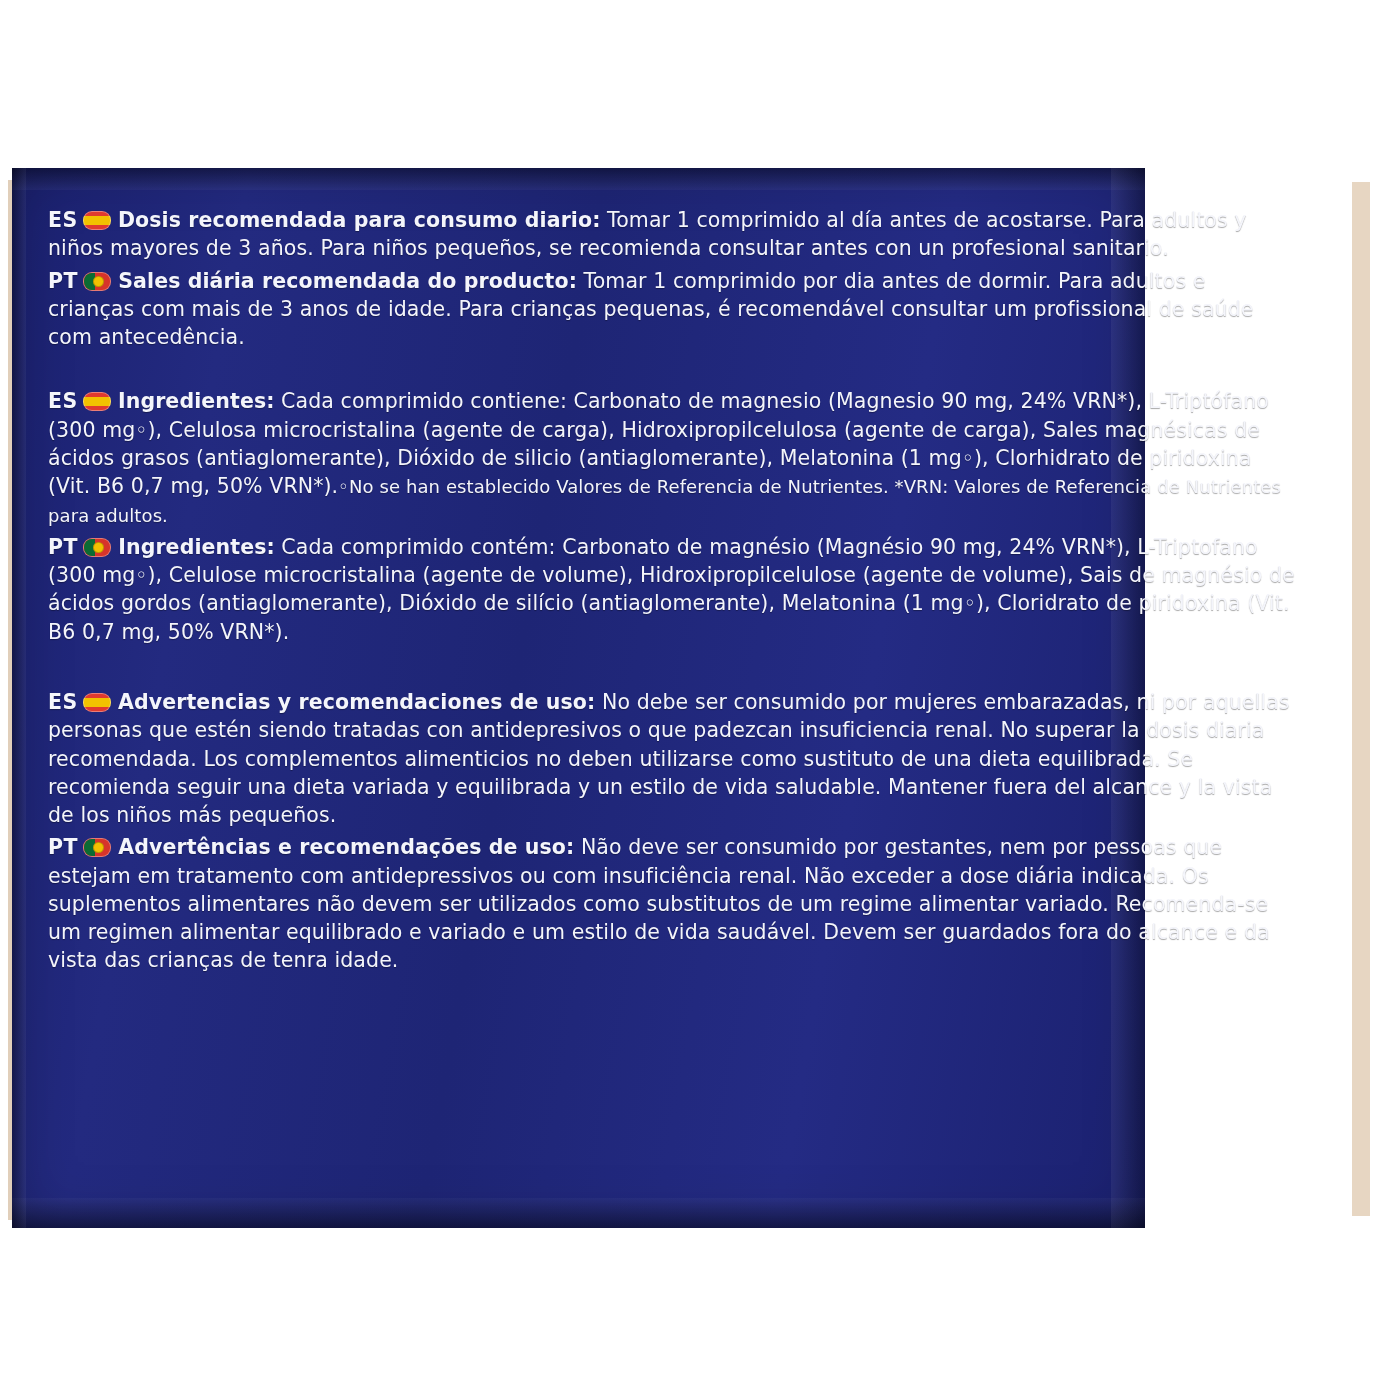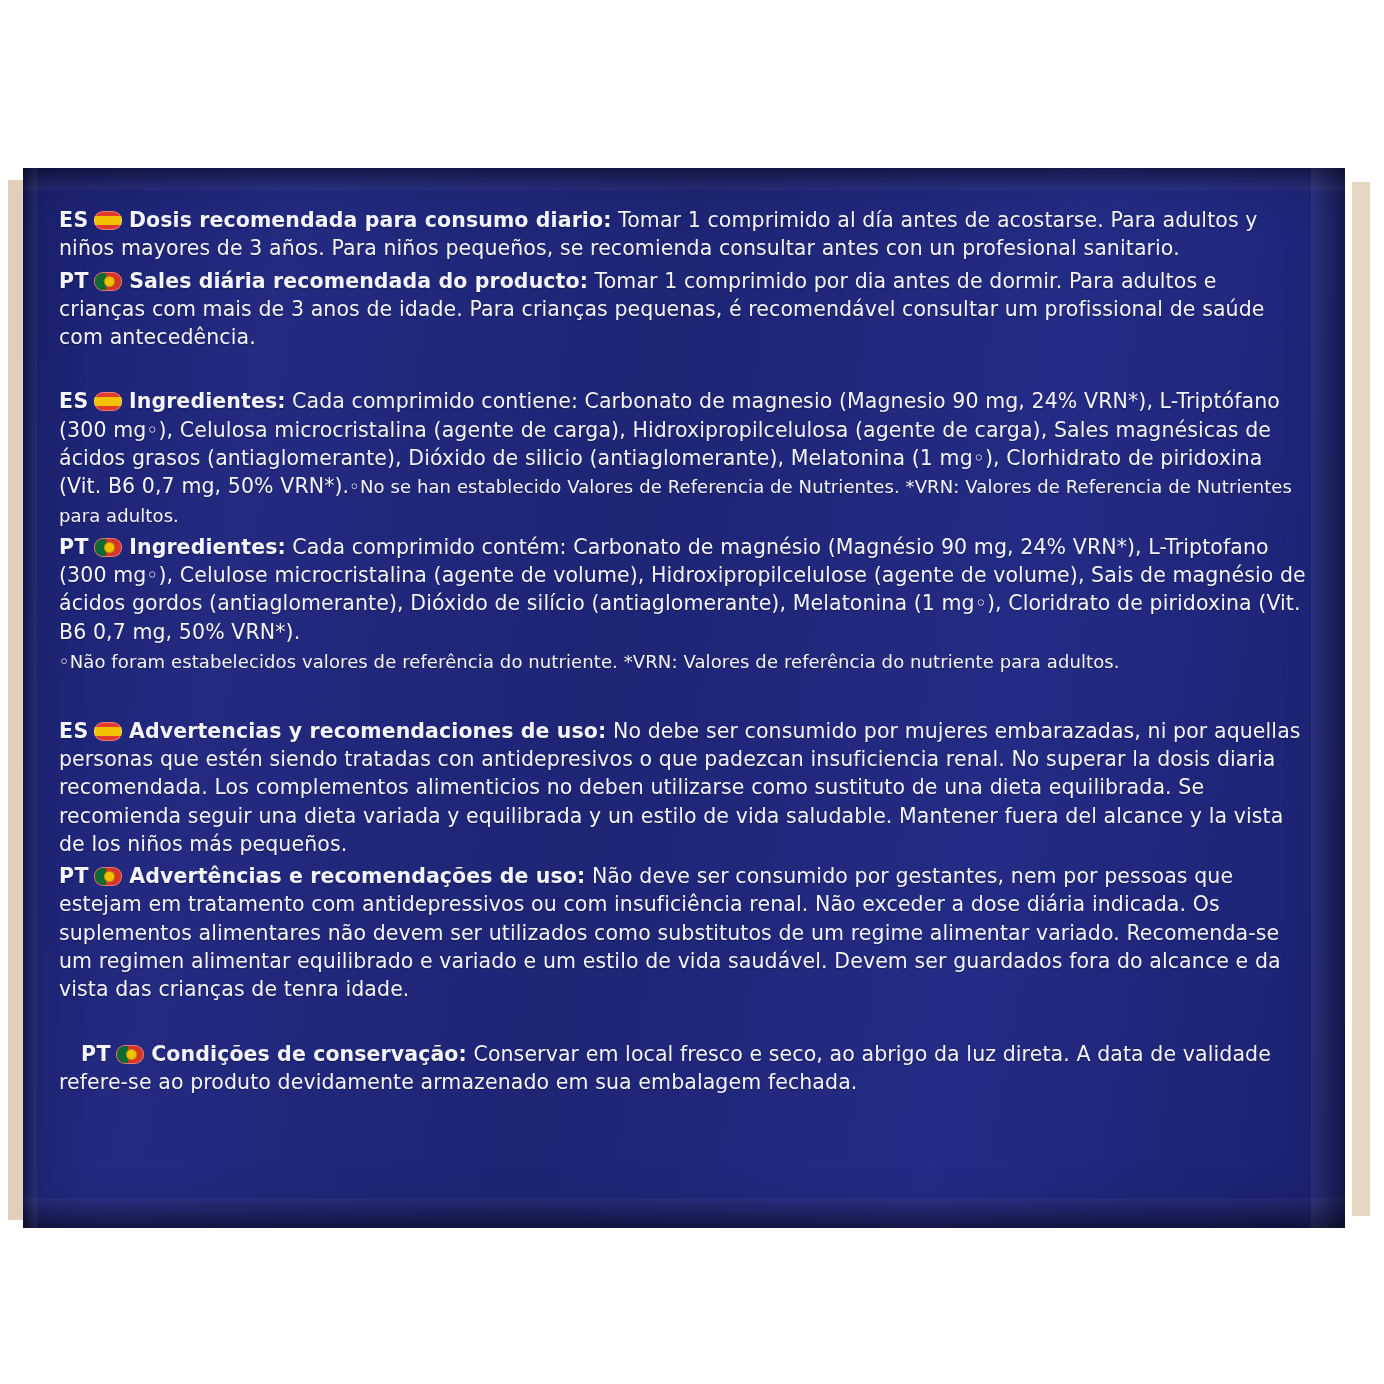--- a/index.html
+++ b/index.html
@@ -17,23 +17,23 @@
     position: absolute;
     left: 0;
     top: 0;
     width: 1384px;
     height: 1384px;
     background: #ffffff;
   }
   
   .box-front {
     position: absolute;
-    left: 23px;
+    left: 12px;
     top: 168px;
-    width: 1322px;
+    width: 1133px;
     height: 1060px;
     background: #1d2473;
     background: linear-gradient(100deg, #1b2170 0%, #232a80 18%, #1e2575 45%, #242b84 72%, #1b2170 100%);
     box-shadow: inset 0 0 60px rgba(0,0,0,0.25);
   }
   
   .box-edge-right {
     position: absolute;
     right: 0;
     top: 0;
@@ -184,39 +184,33 @@
 
       <div class="spacer-md"></div>
 
       <div class="block">
         <p class="para">
           <span class="lang">ES</span><span class="flag flag-es"></span><span class="bold">Ingredientes:</span><span> Cada comprimido contiene: Carbonato de magnesio (Magnesio 90 mg, 24% VRN*), L-Triptófano (300 mg◦), Celulosa microcristalina (agente de carga), Hidroxipropilcelulosa (agente de carga), Sales magnésicas de ácidos grasos (antiaglomerante), Dióxido de silicio (antiaglomerante), Melatonina (1 mg◦), Clorhidrato de piridoxina (Vit. B6 0,7 mg, 50% VRN*).</span><span class="small">◦No se han establecido Valores de Referencia de Nutrientes. *VRN: Valores de Referencia de Nutrientes para adultos.</span>
         </p>
         <p class="para">
           <span class="lang">PT</span><span class="flag flag-pt"></span><span class="bold">Ingredientes:</span><span> Cada comprimido contém: Carbonato de magnésio (Magnésio 90 mg, 24% VRN*), L-Triptofano (300 mg◦), Celulose microcristalina (agente de volume), Hidroxipropilcelulose (agente de volume), Sais de magnésio de ácidos gordos (antiaglomerante), Dióxido de silício (antiaglomerante), Melatonina (1 mg◦), Cloridrato de piridoxina (Vit. B6 0,7 mg, 50% VRN*).</span>
         </p>
-        <p class="para small">
-          <span>◦Não foram estabelecidos valores de referência do nutriente. *VRN: Valores de referência do nutriente para adultos.</span>
-        </p>
       </div>
 
       <div class="spacer-lg"></div>
 
       <div class="block">
         <p class="para">
           <span class="lang">ES</span><span class="flag flag-es"></span><span class="bold">Advertencias y recomendaciones de uso:</span><span> No debe ser consumido por mujeres embarazadas, ni por aquellas personas que estén siendo tratadas con antidepresivos o que padezcan insuficiencia renal. No superar la dosis diaria recomendada. Los complementos alimenticios no deben utilizarse como sustituto de una dieta equilibrada. Se recomienda seguir una dieta variada y equilibrada y un estilo de vida saludable. Mantener fuera del alcance y la vista de los niños más pequeños.</span>
         </p>
         <p class="para">
           <span class="lang">PT</span><span class="flag flag-pt"></span><span class="bold">Advertências e recomendações de uso:</span><span> Não deve ser consumido por gestantes, nem por pessoas que estejam em tratamento com antidepressivos ou com insuficiência renal. Não exceder a dose diária indicada. Os suplementos alimentares não devem ser utilizados como substitutos de um regime alimentar variado. Recomenda-se um regimen alimentar equilibrado e variado e um estilo de vida saudável. Devem ser guardados fora do alcance e da vista das crianças de tenra idade.</span>
         </p>
       </div>
 
       <div class="spacer-md"></div>
 
       <div class="block">
-        <p class="para indent">
-          <span class="lang">PT</span><span class="flag flag-pt"></span><span class="bold">Condições de conservação:</span><span> Conservar em local fresco e seco, ao abrigo da luz direta. A data de validade refere-se ao produto devidamente armazenado em sua embalagem fechada.</span>
-        </p>
       </div>
 
     </div>
   </div>
 </div>
 
 </body></html>

